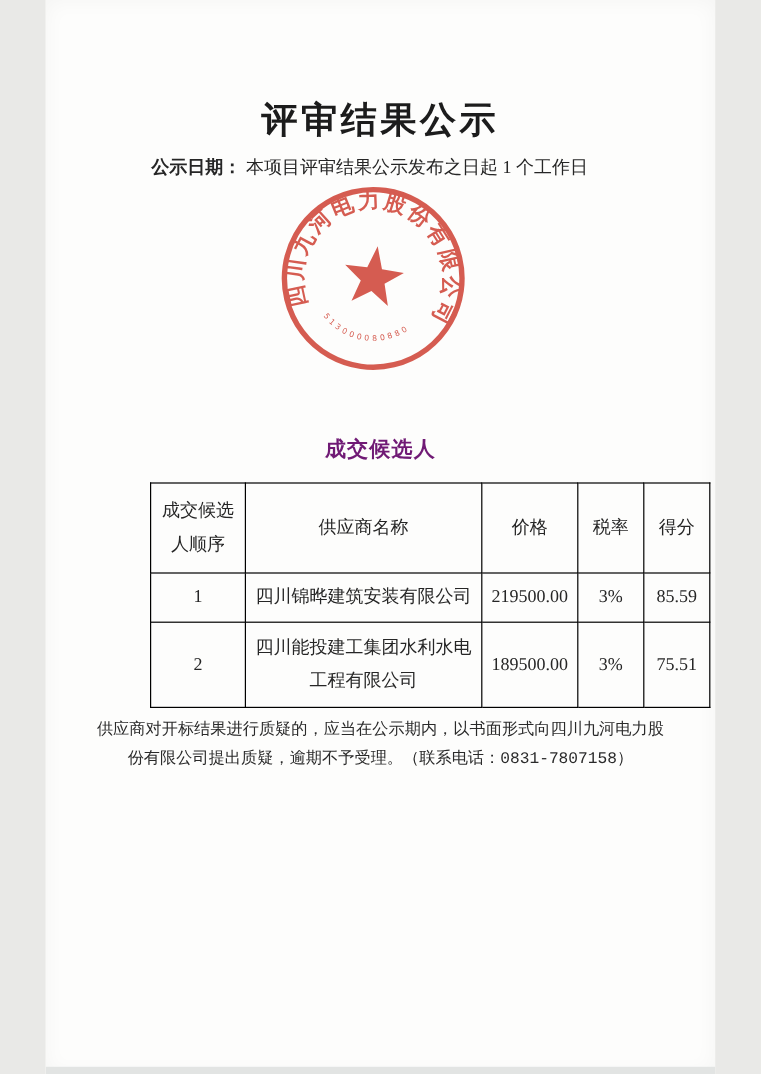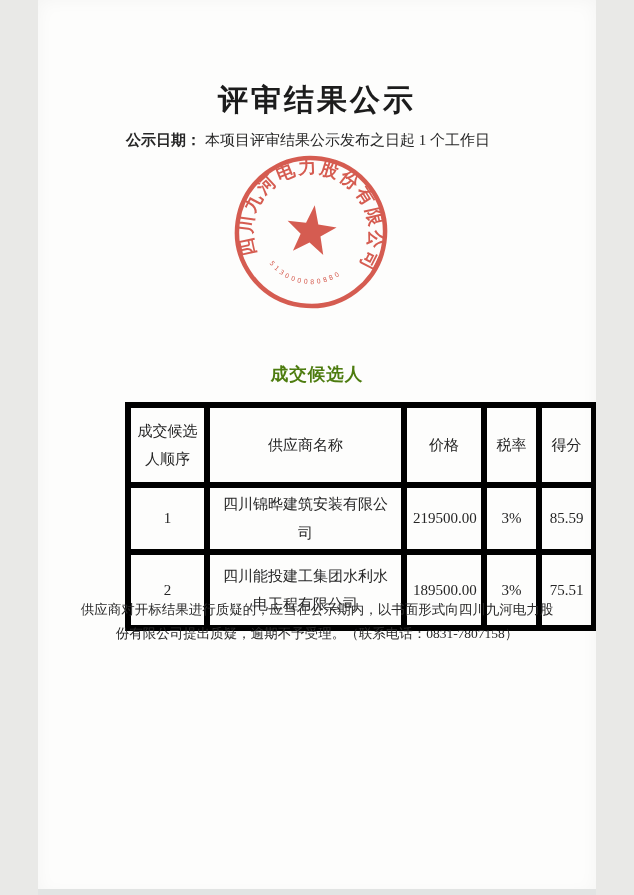--- a/index.html
+++ b/index.html
@@ -56,35 +56,35 @@
   .tbl-title {
     position: absolute;
     top: 362px;
     left: 0;
     width: 100%;
     margin: 0;
     text-align: center;
     font-size: 17.5px;
     font-weight: 700;
     letter-spacing: 1px;
-    color: #4d7c0f;
+    color: #701a75;
   }
   table.candidates {
     position: absolute;
     top: 402px;
     left: 87px;
     width: 466px;
     border-collapse: collapse;
     table-layout: fixed;
     font-size: 15px;
     color: #262626;
   }
   table.candidates th,
   table.candidates td {
-    border: 6px solid #000000;
+    border: 1px solid #000000;
     text-align: center;
     vertical-align: middle;
     font-weight: 400;
     padding: 2px 6px;
     line-height: 1.9;
     overflow: hidden;
   }
   table.candidates thead th { height: 70px; }
   table.candidates tr.row-1 td { height: 36px; }
   table.candidates tr.row-2 td { height: 66px; }
@@ -92,20 +92,21 @@
     position: absolute;
     top: 598px;
     left: 0;
     width: 478px;
     margin: 0 auto;
     right: 0;
     text-align: center;
     font-size: 13.5px;
     line-height: 24px;
     color: #2a2a2a;
+    font-family: Liberation Mono, monospace;
   }
   .stamp {
     position: absolute;
     left: 181px;
     top: 140px;
     mix-blend-mode: multiply;
     opacity: 0.82;
   }
   .stamp .ring {
     fill: none;

